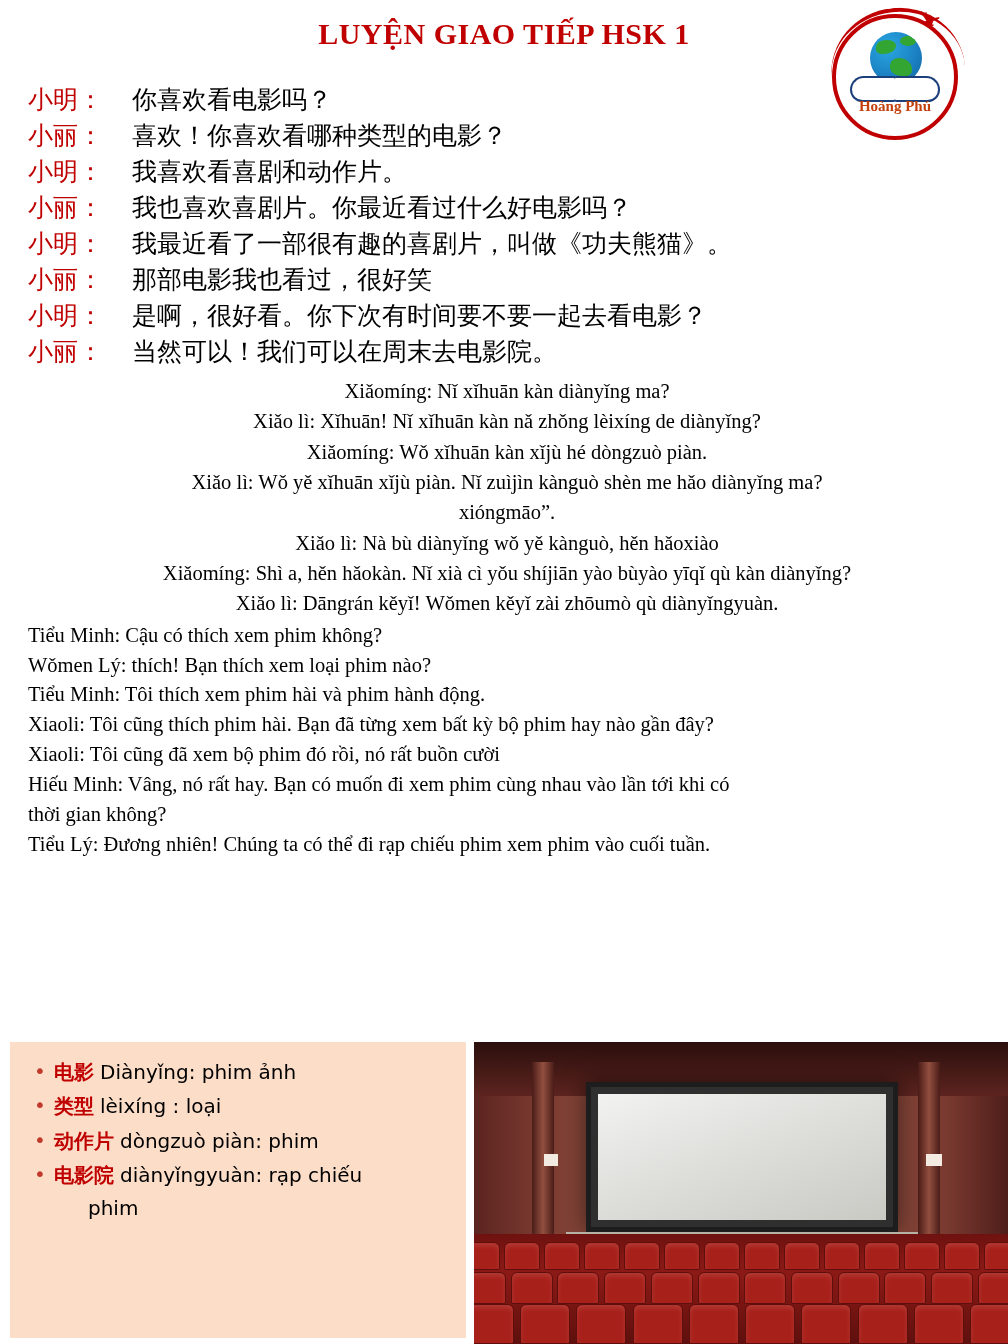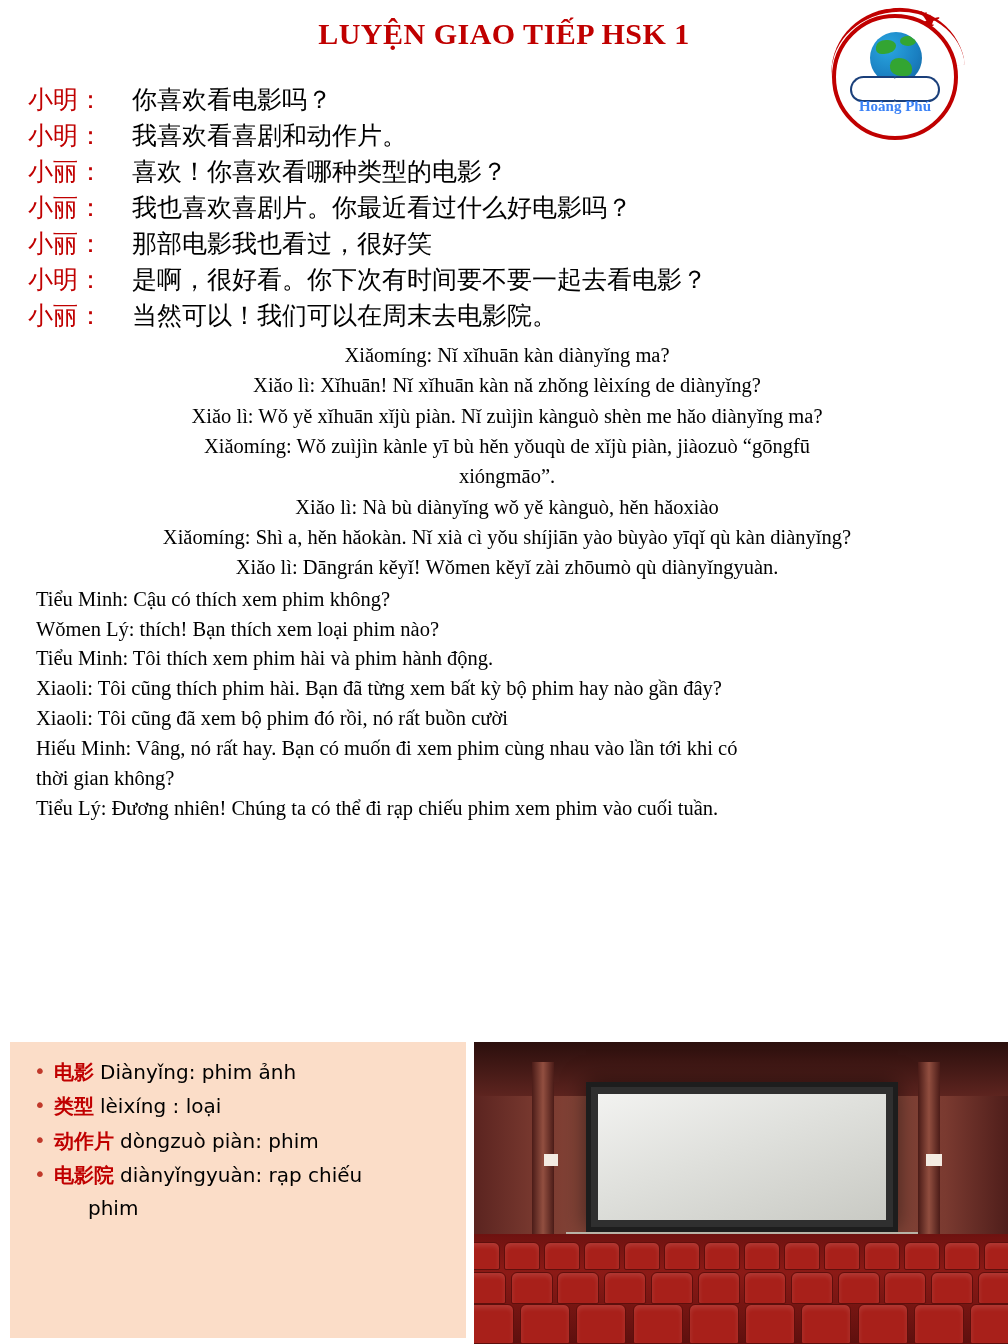--- a/index.html
+++ b/index.html
@@ -134,21 +134,21 @@
   }
   .logo-name {
     position: absolute;
     top: 92px;
     left: 14px;
     width: 126px;
     text-align: center;
     font-family: "Liberation Serif", serif;
     font-weight: bold;
     font-size: 15px;
-    color: #3b82f6;
+    color: #c2410c;
   }
 
   
   .zh-block {
     margin: 4px 0 0 0;
     padding: 0 20px 0 28px;
   }
   .zh-line {
     font-family: Liberation Serif, serif;
     font-size: 25px;
@@ -171,21 +171,21 @@
   .py-line {
     font-family: "Liberation Serif", serif;
     font-size: 20.5px;
     color: #000000;
     line-height: 1.48;
     text-align: center;
   }
 
   
   .vi-block {
-    padding: 2px 22px 0 36px;
+    padding: 2px 22px 0 28px;
   }
   .vi-line {
     font-family: "Liberation Serif", serif;
     font-size: 20.5px;
     color: #000000;
     line-height: 1.46;
   }
 
   
   .bottom {
@@ -351,44 +351,47 @@
     <div class="logo-book"></div>
     <div class="logo-name">Hoàng Phú</div>
   </div>
 </div>
 
 <div class="zh-block">
   <div class="zh-line">
     <span class="spk">小明：</span><span class="txt">你喜欢看电影吗？</span>
   </div>
   <div class="zh-line">
+    <span class="spk">小丽：</span><span class="txt">喜欢！你喜欢看哪种类型的电影？</span>
+  </div>
+  <div class="zh-line">
     <span class="spk">小明：</span><span class="txt">我喜欢看喜剧和动作片。</span>
   </div>
   <div class="zh-line">
-    <span class="spk">小丽：</span><span class="txt">喜欢！你喜欢看哪种类型的电影？</span>
-  </div>
-  <div class="zh-line">
     <span class="spk">小丽：</span><span class="txt">我也喜欢喜剧片。你最近看过什么好电影吗？</span>
+  </div>
+  <div class="zh-line">
+    <span class="spk">小明：</span><span class="txt">我最近看了一部很有趣的喜剧片，叫做《功夫熊猫》。</span>
   </div>
   <div class="zh-line">
     <span class="spk">小丽：</span><span class="txt">那部电影我也看过，很好笑</span>
   </div>
   <div class="zh-line">
     <span class="spk">小明：</span><span class="txt">是啊，很好看。你下次有时间要不要一起去看电影？</span>
   </div>
   <div class="zh-line">
     <span class="spk">小丽：</span><span class="txt">当然可以！我们可以在周末去电影院。</span>
   </div>
 </div>
 
 <div class="py-block">
   <div class="py-line">Xiǎomíng: Nǐ xǐhuān kàn diànyǐng ma?</div>
   <div class="py-line">Xiǎo lì: Xǐhuān! Nǐ xǐhuān kàn nǎ zhǒng lèixíng de diànyǐng?</div>
+  <div class="py-line">Xiǎomíng: Wǒ xǐhuān kàn xǐjù hé dòngzuò piàn.</div>
   <div class="py-line">Xiǎo lì: Wǒ yě xǐhuān xǐjù piàn. Nǐ zuìjìn kànguò shèn me hǎo diànyǐng ma?</div>
-  <div class="py-line">Xiǎomíng: Wǒ zuìjìn kànle yī bù hěn yǒuqù de xǐjù piàn, jiàozuò “gōngfū</div>
   <div class="py-line">xióngmāo”.</div>
   <div class="py-line">Xiǎo lì: Nà bù diànyǐng wǒ yě kànguò, hěn hǎoxiào</div>
   <div class="py-line">Xiǎomíng: Shì a, hěn hǎokàn. Nǐ xià cì yǒu shíjiān yào bùyào yīqǐ qù kàn diànyǐng?</div>
   <div class="py-line">Xiǎo lì: Dāngrán kěyǐ! Wǒmen kěyǐ zài zhōumò qù diànyǐngyuàn.</div>
 </div>
 
 <div class="vi-block">
   <div class="vi-line">Tiểu Minh: Cậu có thích xem phim không?</div>
   <div class="vi-line">Wǒmen Lý: thích! Bạn thích xem loại phim nào?</div>
   <div class="vi-line">Tiểu Minh: Tôi thích xem phim hài và phim hành động.</div>

